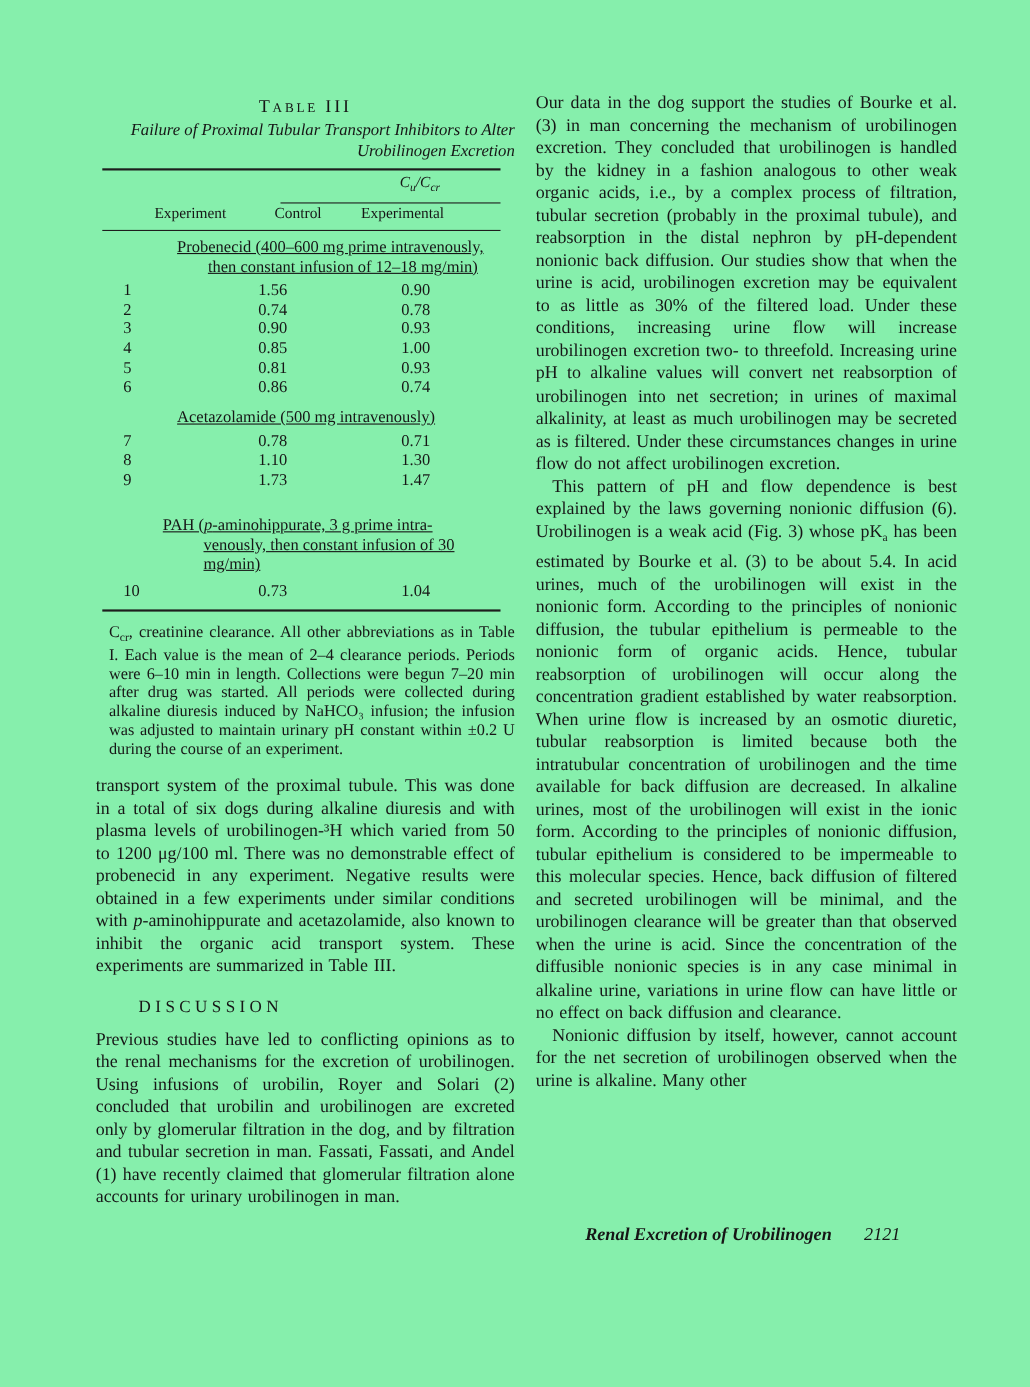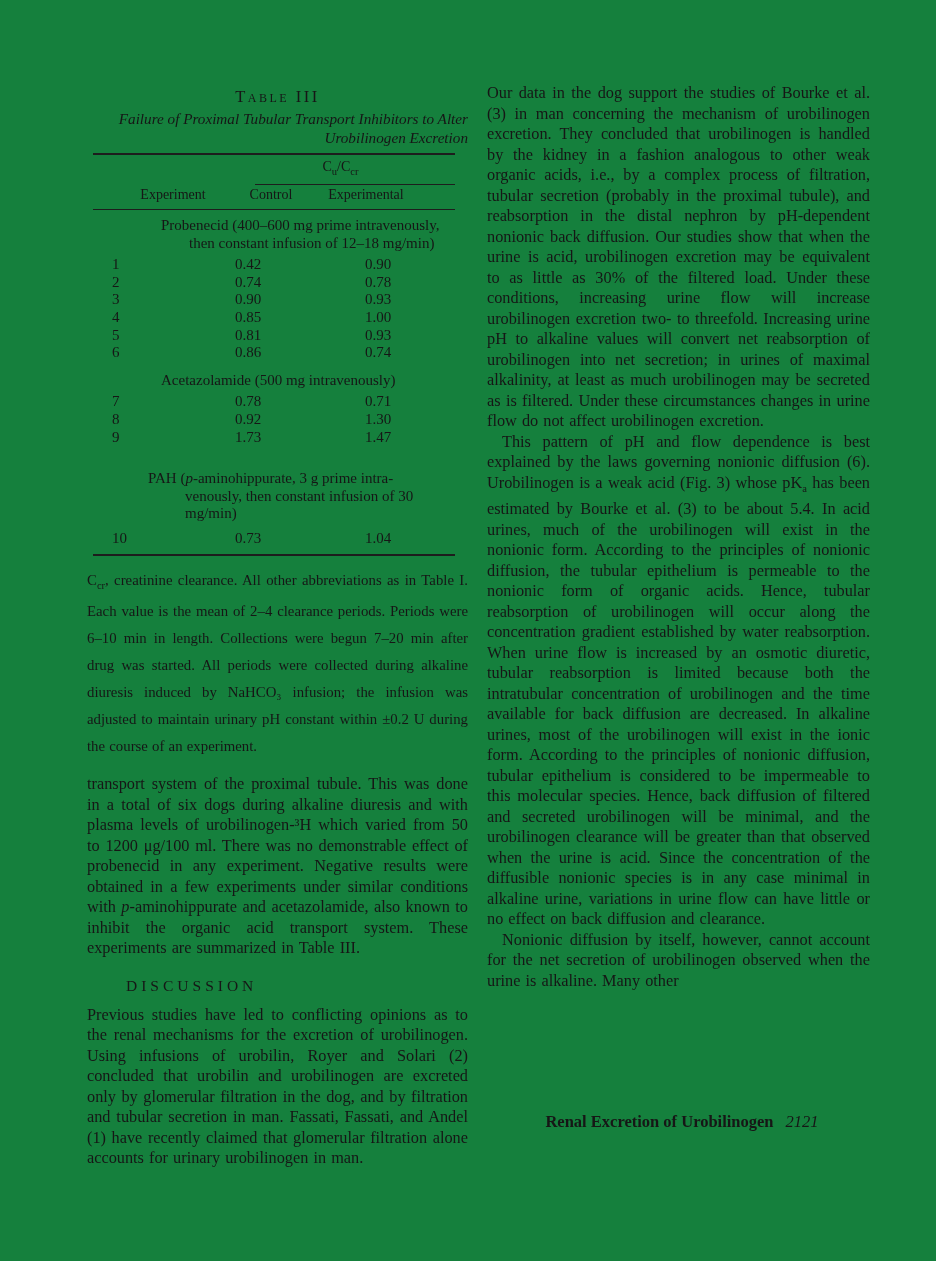--- a/index.html
+++ b/index.html
@@ -1,18 +1,18 @@
 <!DOCTYPE html>
 <html lang="en"><head>
 <meta charset="utf-8">
 <style>
   html,body{margin:0;padding:0;background:#e8e8e8;}
   .page{
     position:relative; width:936px; height:1261px; margin:0 auto;
-    background:#15803d; color:#161616;
+    background:#86efac; color:#161616;
     font-family:"Liberation Serif","DejaVu Serif",serif;
     overflow:hidden;
   }
   
   .col{position:absolute; top:85px;}
   .col-left{left:87px; width:381px;}
   .col-right{left:487px; top:83px; width:383px;}
   p.body{
     margin:0; font-size:16.3px; line-height:20.5px;
     text-align:justify; word-spacing:1px; hyphens:auto;
@@ -25,55 +25,56 @@
   }
   .tbl-caption{
     font-style:italic; text-align:right; font-size:15.2px;
     line-height:18.5px; margin-top:3px;
   }
   .tbl{margin-left:6px; width:362px; font-size:15px;}
   .rule-heavy{border-top:2px solid #1d1d1d; margin-top:6px;}
   .rule-light{border-top:1.4px solid #1d1d1d;}
   .spanner-row{position:relative; height:30px;}
   .spanner-label{
-    position:absolute; left:175px; width:197px; top:4px;
-    text-align:center; padding-right:52px; box-sizing:border-box;
+    position:absolute; left:162px; width:197px; top:4px;
+    text-align:right; padding-right:52px; box-sizing:border-box;
     font-size:14px;
+    font-style:italic;
   }
   .spanner-label sub,{font-size:10px;}
   .spanner-rule{position:absolute; left:162px; right:0; bottom:0; border-top:1.4px solid #1d1d1d;}
   .colhead-row{position:relative; height:24px; font-size:14px;}
   .colhead-row .ch{position:absolute; top:2px; text-align:center;}
   .ch-exp{left:30px; width:100px;}
   .ch-ctl{left:148px; width:60px;}
   .ch-exl{left:208px; width:130px;}
   .trow{display:grid; grid-template-columns:100px 110px 150px; line-height:17.6px;}
   .tc{text-align:center;}
   .tc1{text-align:left; padding-left:19px;}
-  .sec-label{white-space:pre-line; line-height:17.6px; margin:7px 0 4px 0;}
+  .sec-label{white-space:pre-line; line-height:17.6px; margin:7px 0 4px 0;text-decoration:underline;}
   .sec-a{padding-left:96px; text-indent:-28px;}
   .sec-b{padding-left:96px; text-indent:-28px; margin-top:10px;}
   .sec-c{padding-left:92px; text-indent:-37px; margin-top:24px;}
   .rows-gap{height:3px;}
   
   .footnote{
-    margin:11px 0 0 0; font-size:14.8px; line-height:27px;
+    margin:11px 0 0 12px; font-size:14.8px; line-height:17px;
     text-align:justify; word-spacing:0.5px;
   }
   sub{font-size:10.5px;}
   
   .discussion{
     margin:18px 0 10px 39px; width:fit-content;
     font-size:15.5px; letter-spacing:4px;
   }
   
   .footer{position:absolute; left:487px; top:1112px; width:383px; height:24px; font-size:16.5px;}
   .footer .running{
-    position:absolute; left:45px; width:255px; text-align:center;
-    font-weight:bold;
+    position:absolute; left:45px; width:255px; 
+    font-style:italic; font-weight:bold;
   }
   .footer .pageno{position:absolute; left:292px; width:46px; text-align:center;font-style:italic;}
 </style>
 </head>
 <body>
 
 <div class="page">
 
   <div class="col col-left">
 
@@ -94,21 +95,21 @@
           <span class="ch ch-ctl">Control</span>
           <span class="ch ch-exl">Experimental</span>
         </div>
 
         <div class="rule-light"></div>
 
         <div class="sec-label sec-a"><span>Probenecid (400–600 mg prime intravenously,
 then constant infusion of 12–18 mg/min)</span><i></i><span></span></div>
         <div class="trow">
             <div class="tc tc1">1</div>
-            <div class="tc">0.42</div>
+            <div class="tc">1.56</div>
             <div class="tc">0.90</div>
           </div>
         <div class="trow">
             <div class="tc tc1">2</div>
             <div class="tc">0.74</div>
             <div class="tc">0.78</div>
           </div>
         <div class="trow">
             <div class="tc tc1">3</div>
             <div class="tc">0.90</div>
@@ -131,21 +132,21 @@
           </div>
 
         <div class="sec-label sec-b"><span>Acetazolamide (500 mg intravenously)</span><i></i><span></span></div>
         <div class="trow">
             <div class="tc tc1">7</div>
             <div class="tc">0.78</div>
             <div class="tc">0.71</div>
           </div>
         <div class="trow">
             <div class="tc tc1">8</div>
-            <div class="tc">0.92</div>
+            <div class="tc">1.10</div>
             <div class="tc">1.30</div>
           </div>
         <div class="trow">
             <div class="tc tc1">9</div>
             <div class="tc">1.73</div>
             <div class="tc">1.47</div>
           </div>
 
         <div class="sec-label sec-c"><span>PAH (</span><i>p</i><span>-aminohippurate, 3 g prime intra-
 venously, then constant infusion of 30

